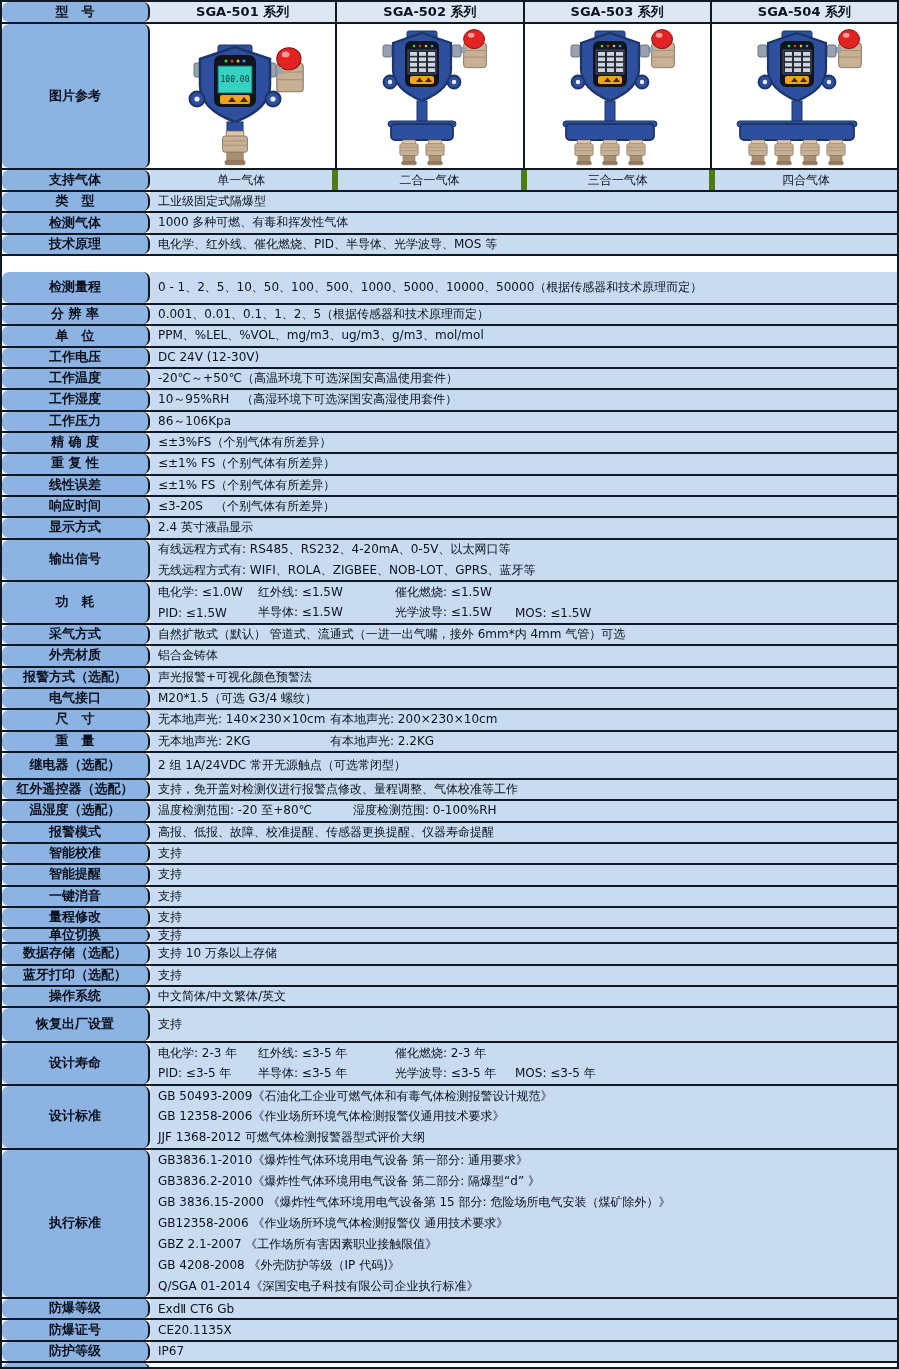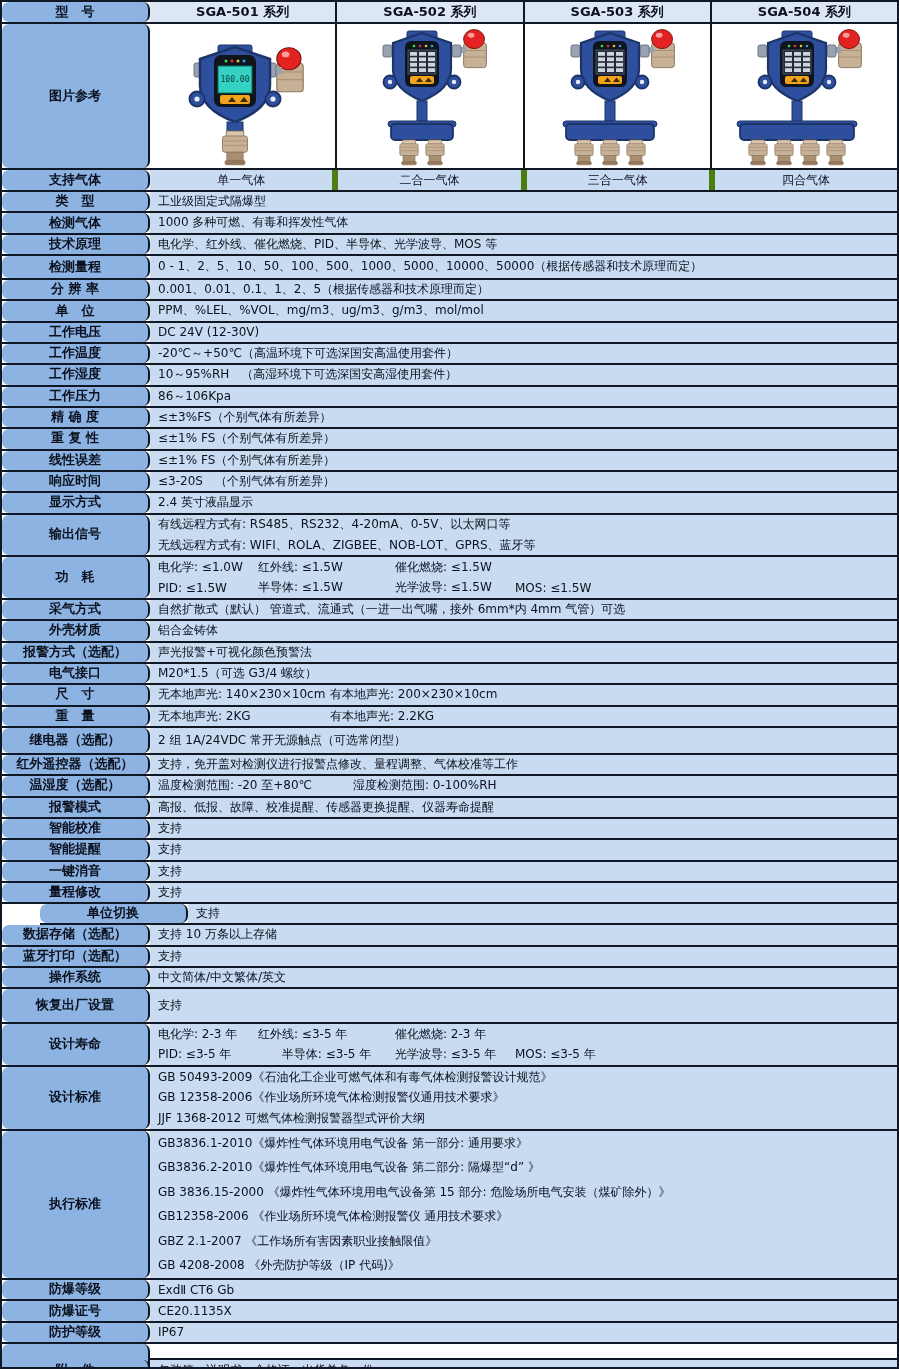--- a/index.html
+++ b/index.html
@@ -312,21 +312,21 @@
       </div><div class="row spec-row" style="height: 21.33px;">
         <div class="label-cell">检测气体</div>
         <div class="value-cell">
           <div class="value-line">1000 多种可燃、有毒和挥发性气体</div>
         </div>
       </div><div class="row spec-row" style="height: 21.33px;">
         <div class="label-cell">技术原理</div>
         <div class="value-cell">
           <div class="value-line">电化学、红外线、催化燃烧、PID、半导体、光学波导、MOS 等</div>
         </div>
-      </div><div class="row spec-row" style="height: 24px;">
+      </div><div class="row spec-row" style="height: 33px; margin-top: 16px;">
         <div class="label-cell">检测量程</div>
         <div class="value-cell">
           <div class="value-line">0 - 1、2、5、10、50、100、500、1000、5000、10000、50000（根据传感器和技术原理而定）</div>
         </div>
       </div><div class="row spec-row" style="height: 21.33px;">
         <div class="label-cell">分 辨 率</div>
         <div class="value-cell">
           <div class="value-line">0.001、0.01、0.1、1、2、5（根据传感器和技术原理而定）</div>
         </div>
       </div><div class="row spec-row" style="height: 21.33px;">
@@ -472,21 +472,21 @@
       </div><div class="row spec-row" style="height: 21.33px;">
         <div class="label-cell">一键消音</div>
         <div class="value-cell">
           <div class="value-line">支持</div>
         </div>
       </div><div class="row spec-row" style="height: 21.33px;">
         <div class="label-cell">量程修改</div>
         <div class="value-cell">
           <div class="value-line">支持</div>
         </div>
-      </div><div class="row spec-row" style="height: 21px; margin-left: 38px;">
+      </div><div class="row spec-row" style="height: 15px;">
         <div class="label-cell">单位切换</div>
         <div class="value-cell">
           <div class="value-line">支持</div>
         </div>
       </div><div class="row spec-row" style="height: 21.33px;">
         <div class="label-cell">数据存储（选配）</div>
         <div class="value-cell">
           <div class="value-line">支持 10 万条以上存储</div>
         </div>
       </div><div class="row spec-row" style="height: 21.33px;">
@@ -507,41 +507,42 @@
       </div><div class="row spec-row" style="height: 42.66px;">
         <div class="label-cell">设计寿命</div>
         <div class="value-cell">
           <div class="value-line">
             <span class="seg" style="width: 100px;">电化学: 2-3 年</span>
             <span class="seg" style="width: 137px;">红外线: ≤3-5 年</span>
             <span class="seg">催化燃烧: 2-3 年</span>
           </div>
           <div class="value-line">
             <span class="seg" style="width: 100px;">PID: ≤3-5 年</span>
-            <span class="seg" style="width: 137px; text-align: center;">半导体: ≤3-5 年</span>
+            <span class="seg" style="width: 137px;">半导体: ≤3-5 年</span>
             <span class="seg" style="width: 120px;">光学波导: ≤3-5 年</span>
             <span class="seg">MOS: ≤3-5 年</span>
           </div>
         </div>
       </div><div class="row spec-row" style="height: 63.99px;">
         <div class="label-cell">设计标准</div>
         <div class="value-cell">
           <div class="value-line">GB 50493-2009《石油化工企业可燃气体和有毒气体检测报警设计规范》</div>
           <div class="value-line">GB 12358-2006《作业场所环境气体检测报警仪通用技术要求》</div>
           <div class="value-line">JJF 1368-2012 可燃气体检测报警器型式评价大纲</div>
         </div>
       </div><div class="row spec-row" style="height: 149.31px;">
         <div class="label-cell">执行标准</div>
         <div class="value-cell">
           <div class="value-line">GB3836.1-2010《爆炸性气体环境用电气设备 第一部分: 通用要求》</div>
           <div class="value-line">GB3836.2-2010《爆炸性气体环境用电气设备 第二部分: 隔爆型“d” 》</div>
           <div class="value-line">GB 3836.15-2000 《爆炸性气体环境用电气设备第 15 部分: 危险场所电气安装（煤矿除外）》</div>
           <div class="value-line">GB12358-2006 《作业场所环境气体检测报警仪 通用技术要求》</div>
           <div class="value-line">GBZ 2.1-2007 《工作场所有害因素职业接触限值》</div>
           <div class="value-line">GB 4208-2008 《外壳防护等级（IP 代码)》</div>
+          <div class="value-line">Q/SGA 01-2014《深国安电子科技有限公司企业执行标准》</div>
         </div>
       </div><div class="row spec-row" style="height: 21.33px;">
         <div class="label-cell">防爆等级</div>
         <div class="value-cell">
           <div class="value-line">ExdⅡ CT6 Gb</div>
         </div>
       </div><div class="row spec-row" style="height: 21.33px;">
         <div class="label-cell">防爆证号</div>
         <div class="value-cell">
           <div class="value-line">CE20.1135X</div>

